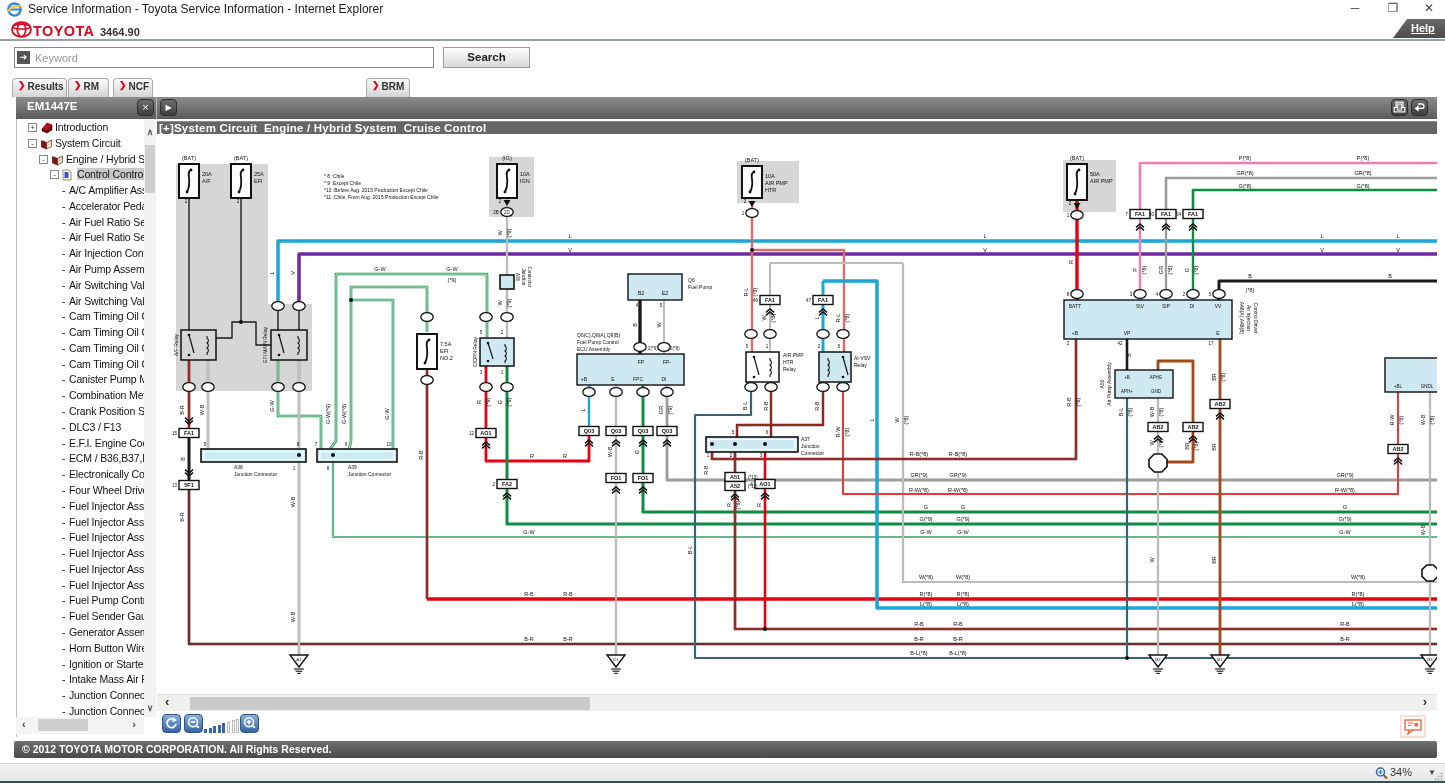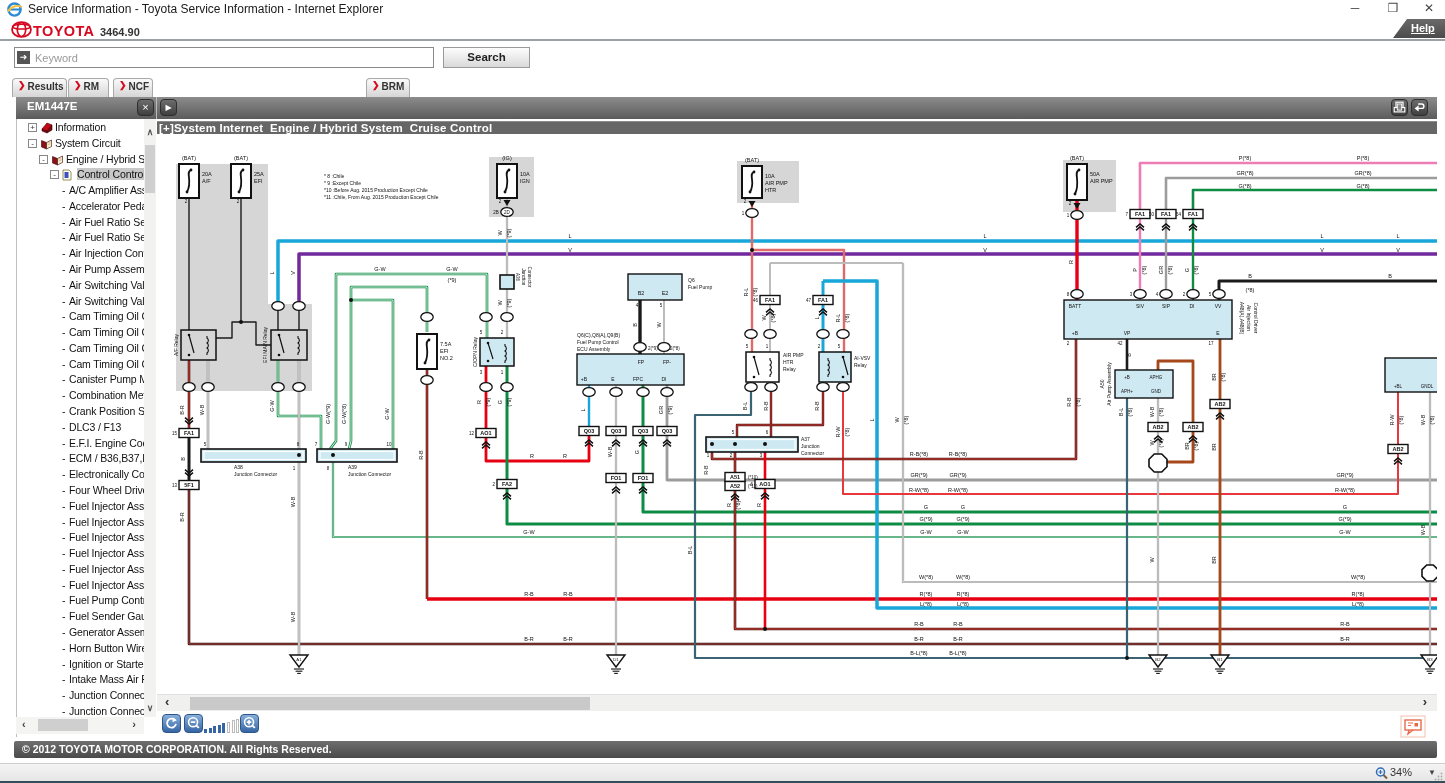--- a/index.html
+++ b/index.html
@@ -168,21 +168,21 @@
 
 <div class="abs" id="sidebar"></div>
 <div class="abs" id="tree">
     <div class="trow" style="top: 1px; width: 128px;">
       <div class="pm" style="left: 12px;">+</div>
       <svg width="13" height="12" viewBox="0 0 13 12" style="position: absolute; left: 24px; top: 2px;">
         <path d="M2,9 L7,11 L12,8 L12,3 L7,5 L2,7 Z" fill="#7a0c12" stroke="#3a0406" stroke-width="0.6"></path>
         <path d="M2,7 L7,9 L12,3 L7,1 Z" fill="#c00a18" stroke="#3a0406" stroke-width="0.6"></path>
         <path d="M7,9 L7,11" stroke="#3a0406" stroke-width="0.6"></path>
       </svg>
-      <span class="lbl" style="left: 39px;">Information</span>
+      <span class="lbl" style="left: 39px;">Introduction</span>
     </div>
     <div class="trow" style="top: 16.78px; width: 128px;">
       <div class="pm" style="left: 12px;">-</div>
       <svg width="13" height="12" viewBox="0 0 13 12" style="position: absolute; left: 24px; top: 2px;">
         <path d="M1.5,2.5 L6.5,4.5 L6.5,11 L1.5,9 Z" fill="#8d1016" stroke="#3a0406" stroke-width="0.6"></path>
         <path d="M6.5,4.5 L11.5,2 L11.5,8.5 L6.5,11 Z" fill="#f7ecc9" stroke="#3a0406" stroke-width="0.6"></path>
         <path d="M7.5,5.2 L10.5,3.8 M7.5,7 L10.5,5.6" stroke="#b9a97a" stroke-width="0.6"></path>
       </svg>
       <span class="lbl" style="left: 39px;">System Circuit</span>
     </div>
@@ -345,21 +345,21 @@
   <div class="vthumb"></div>
   <div class="varr" style="bottom:4px">∨</div>
 </div>
 <div class="abs" id="sb-hscroll">
   <div class="harr" style="left:6px">‹</div>
   <div class="hthumb"></div>
   <div class="harr" style="right:8px">›</div>
 </div>
 
 <div class="abs" id="diagtitle">
-  <span>[+]System Internet  Engine / Hybrid System  Cruise Control</span>
+  <span>[+]System Circuit  Engine / Hybrid System  Cruise Control</span>
 </div>
 
 <div class="abs" id="canvas">
   <svg id="dsvg" viewBox="160 134 1277 559">
       <rect x="176" y="164" width="92" height="140" fill="#d6d6d6"></rect>
       <rect x="176" y="304" width="136" height="87" fill="#d6d6d6"></rect>
       <rect x="489" y="157" width="45" height="60" fill="#d6d6d6"></rect>
       <rect x="737" y="161" width="62" height="42" fill="#d6d6d6"></rect>
       <rect x="1063" y="160" width="53" height="52" fill="#d6d6d6"></rect>
       <path d="M189,198 L189,330" fill="none" stroke="#1b1b1b" stroke-width="1.4" stroke-linejoin="round" stroke-linecap="butt"></path>

